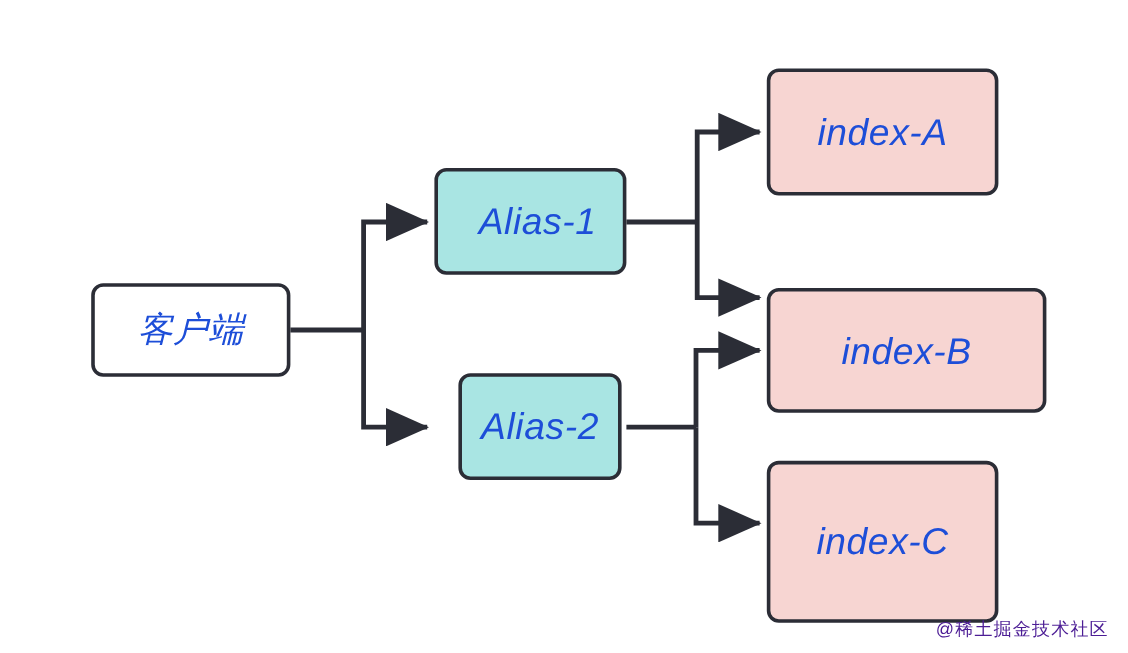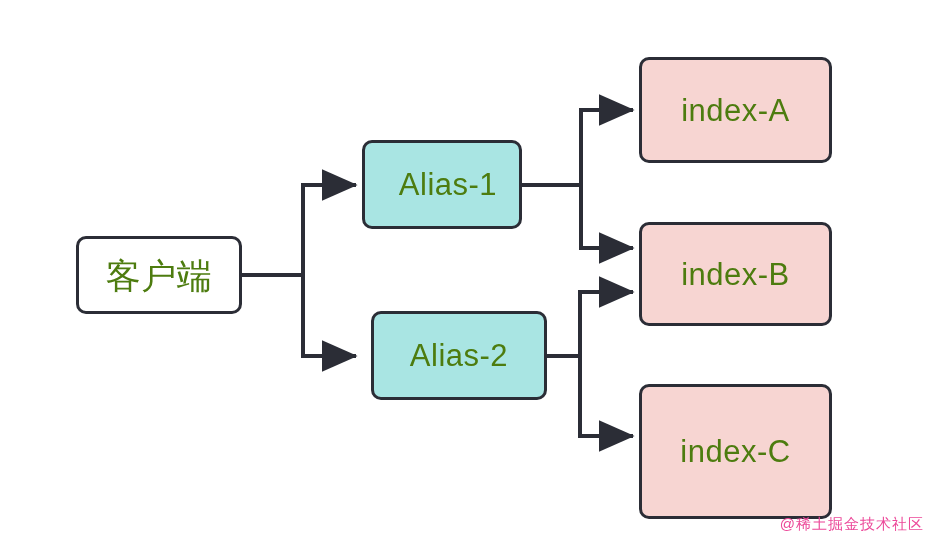--- a/index.html
+++ b/index.html
@@ -22,46 +22,47 @@
     height: 544px;
   }
   .node {
     position: absolute;
     box-sizing: border-box;
     display: flex;
     align-items: center;
     justify-content: center;
     border: 3px solid #2b2d36;
     border-radius: 10px;
-    color: #4d7c0f;
+    color: #1d4ed8;
     letter-spacing: 0.5px;
     z-index: 2;
+    font-style: italic;
   }
   .node-client {
     background: #ffffff;
-    font-size: 35px;
+    font-size: 29px;
   }
   .node-alias {
     background: #a9e5e3;
     font-size: 31px;
   }
   .node-index {
     background: #f7d5d2;
     font-size: 31px;
   }
   .node-label {
     line-height: 1;
     white-space: nowrap;
   }
   #watermark {
     position: absolute;
     right: 16px;
     bottom: 10px;
     font-size: 15px;
-    color: #ec4899;
+    color: #4c1d95;
     letter-spacing: 1px;
     white-space: nowrap;
     z-index: 3;
   }
 </style>
 </head>
 <body>
 
 <svg id="diagram-canvas" viewBox="0 0 940 544" xmlns="http://www.w3.org/2000/svg">
   <defs>
@@ -90,29 +91,29 @@
 </svg>
 
 <div class="node node-client" style="left:76px; top:236px; width:166px; height:78px;">
   <span class="node-label">客户端</span>
 </div>
 
 <div class="node node-alias" style="left:362px; top:140px; width:160px; height:89px;padding-left:12px;">
   <span class="node-label">Alias-1</span>
 </div>
 
-<div class="node node-alias" style="left:371px; top:311px; width:176px; height:89px;">
+<div class="node node-alias" style="left:382px; top:311px; width:136px; height:89px;">
   <span class="node-label">Alias-2</span>
 </div>
 
 <div class="node node-index" style="left:639px; top:57px; width:193px; height:106px;">
   <span class="node-label">index-A</span>
 </div>
 
-<div class="node node-index" style="left:639px; top:222px; width:193px; height:104px;">
+<div class="node node-index" style="left:639px; top:240px; width:233px; height:104px;">
   <span class="node-label">index-B</span>
 </div>
 
 <div class="node node-index" style="left:639px; top:384px; width:193px; height:135px;">
   <span class="node-label">index-C</span>
 </div>
 
 <div id="watermark">@稀土掘金技术社区</div>
 
 </body></html>

